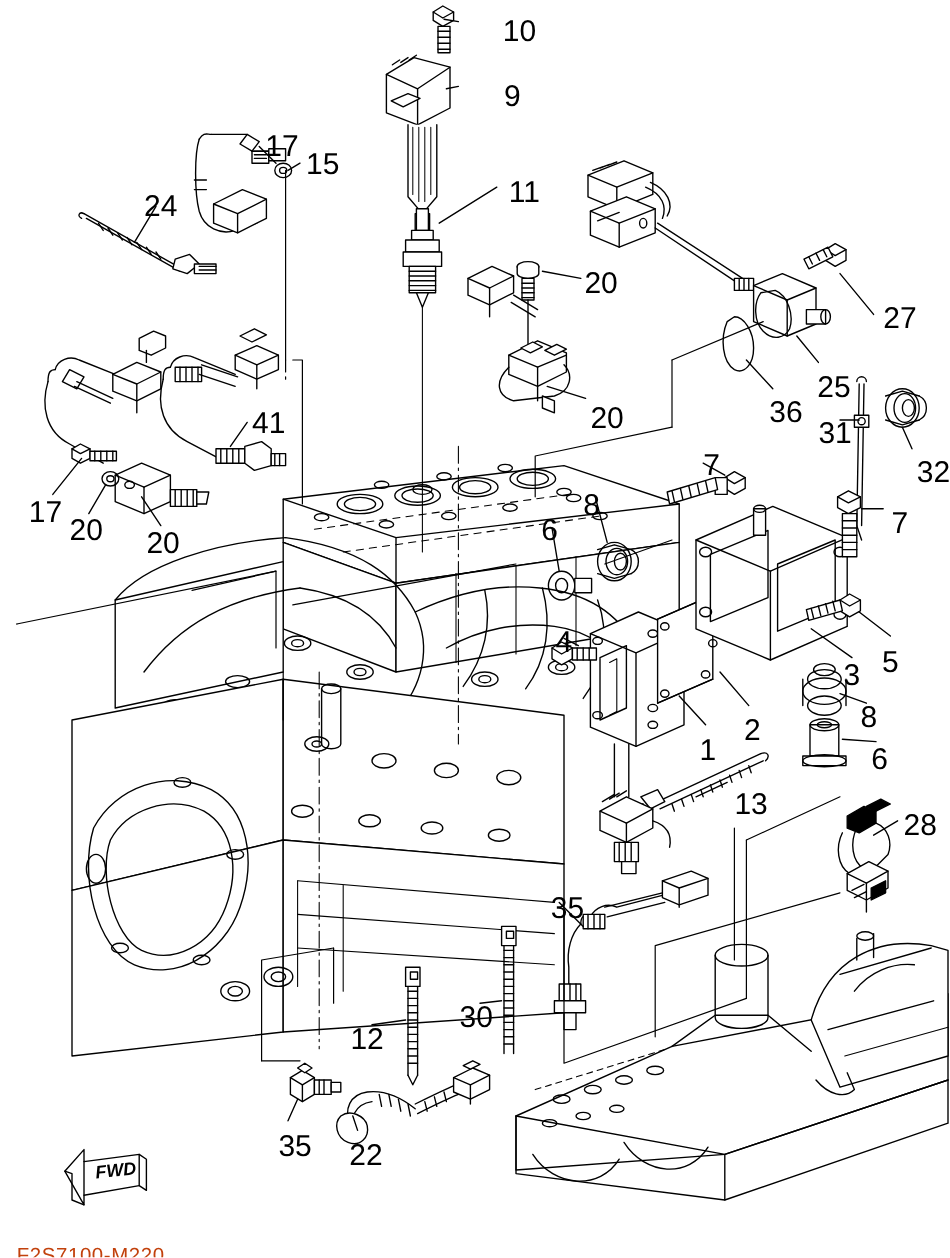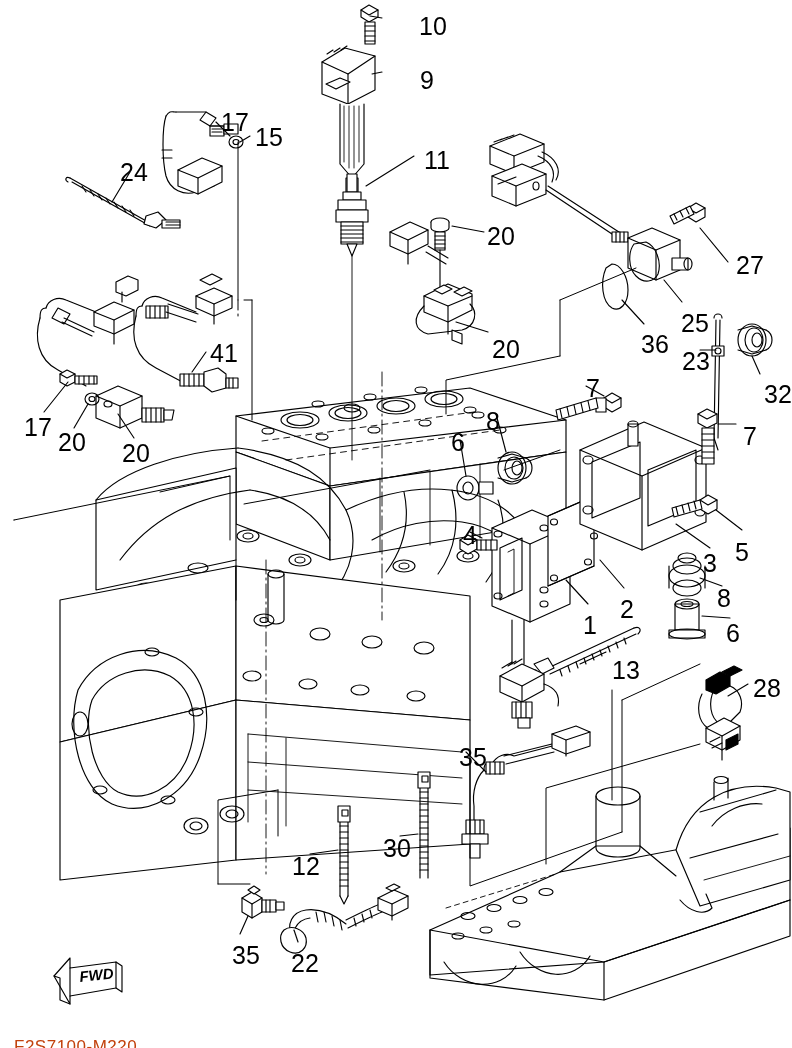--- a/index.html
+++ b/index.html
@@ -625,18 +625,18 @@
   <div class="callout" style="left:232px;top:943px">35</div>
   <div class="callout" style="left:291px;top:951px">22</div>
   <div class="callout" style="left:210px;top:341px">41</div>
   <div class="callout" style="left:120px;top:160px">24</div>
   <div class="callout" style="left:681px;top:311px">25</div>
   <div class="callout" style="left:641px;top:332px">36</div>
   <div class="callout" style="left:736px;top:253px">27</div>
   <div class="callout" style="left:753px;top:676px">28</div>
   <div class="callout" style="left:459px;top:745px">35</div>
   <div class="callout" style="left:383px;top:836px">30</div>
-  <div class="callout" style="left:682px;top:349px">23</div>
+  <div class="callout" style="left:682px;top:349px">31</div>
   <div class="callout" style="left:764px;top:382px">32</div>
 
   <div id="diagram-code">F2S7100-M220</div>
 
 </div>
 
 </body></html>

